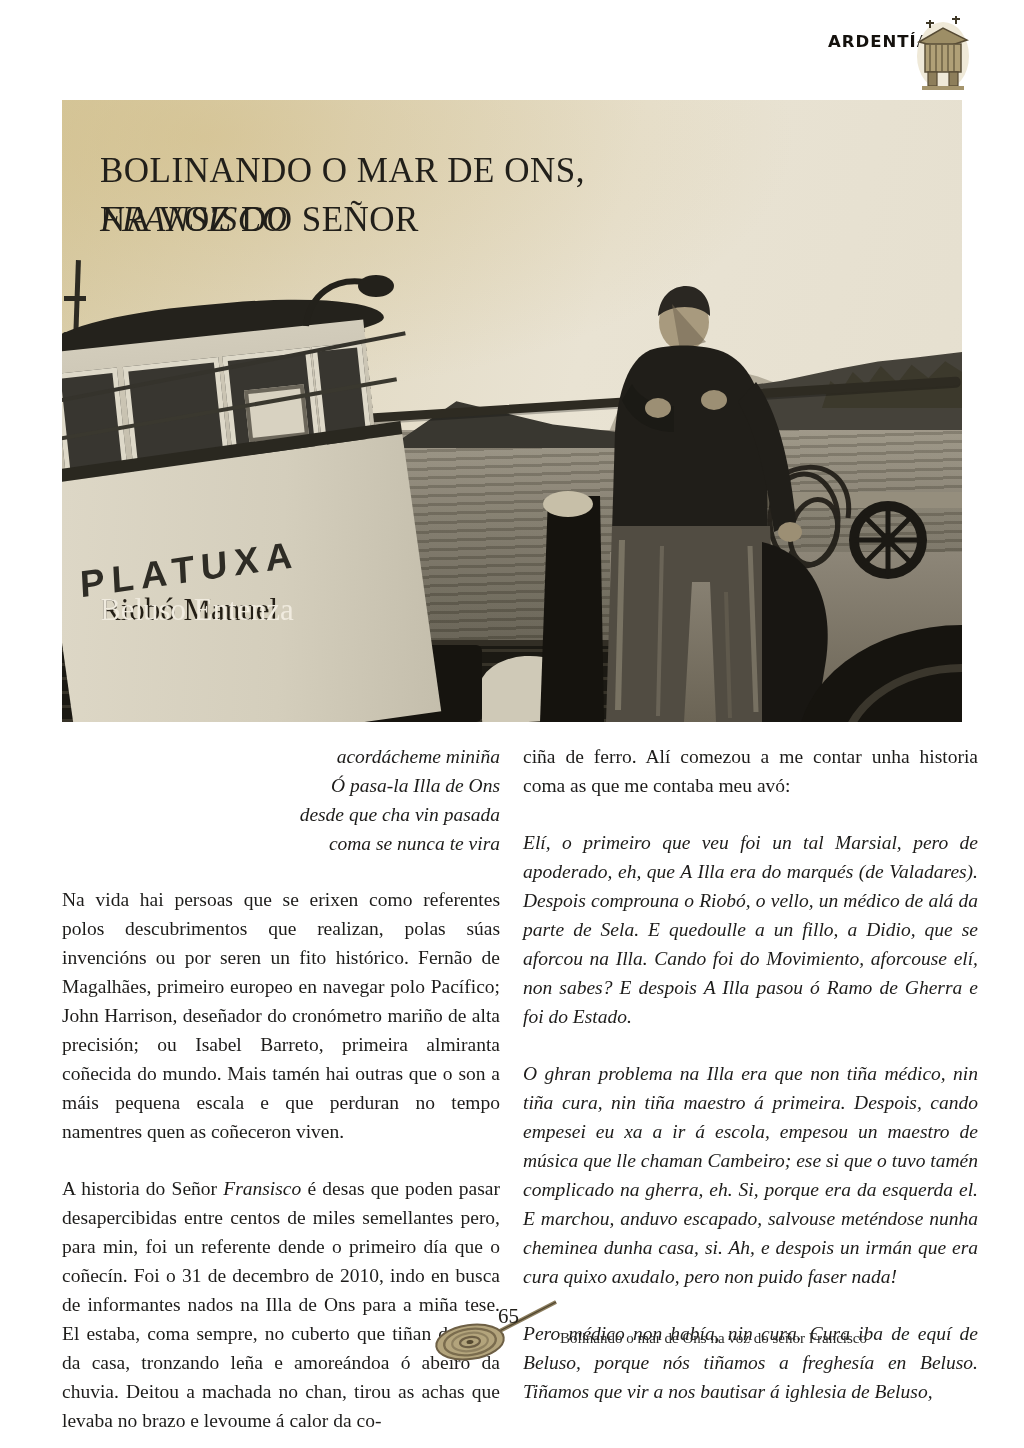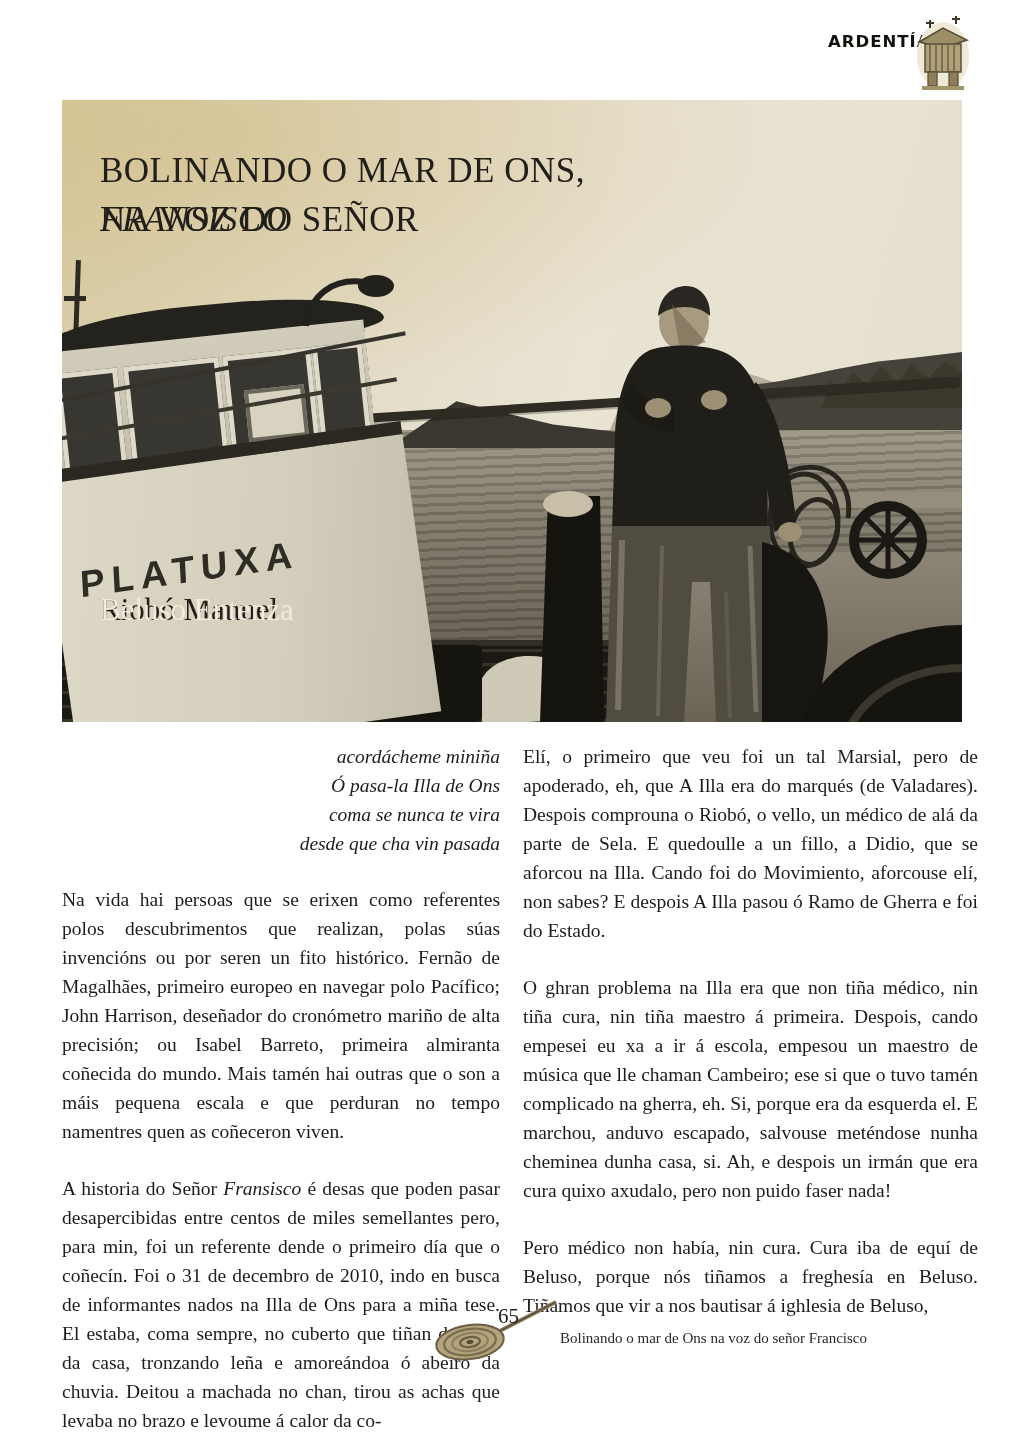--- a/index.html
+++ b/index.html
@@ -82,21 +82,21 @@
   .author-dark{color:#241f16;}
   .author-light{color:#f0ebdf;}
   
   .columns{position:absolute;left:62px;top:742px;width:916px;}
   .col{position:absolute;top:0;font-size:19.5px;line-height:29px;text-align:justify;}
   .col-left{left:0;width:438px;}
   .col-right{left:461px;width:455px;}
   .epigraph{display:block;font-style:italic;text-align:right;margin:0 0 27px 0;}
   .epigraph span{display:block;}
   .col p{margin:0 0 28px 0;}
-  .col p.quote{}
+  .col p.quote{font-style:italic;}
   .inline-it{font-style:italic;}
   
   .footer{position:absolute;left:0;top:1292px;width:903px;height:80px;}
   .coil{position:absolute;left:428px;top:8px;}
   .pageno{position:absolute;left:498px;top:12px;font-size:21px;color:#211f1a;}
   .caption{position:absolute;left:560px;top:38px;font-size:15px;color:#2a2a28;}
 </style>
 </head>
 <body>
 
@@ -205,27 +205,28 @@
       <span class="author-dark">Riobó Manuel </span>
         <span class="author-light">Beluso Entenza</span>
     </div>
   </figure>
 
   <main class="columns">
     <section class="col col-left">
       <div class="epigraph">
         <span>acordácheme miniña</span>
         <span>Ó pasa-la Illa de Ons</span>
+        <span>desde que cha vin pasada</span>
         <span>coma se nunca te vira</span>
-        <span>desde que cha vin pasada</span>
       </div>
       <p><span>Na vida hai persoas que se erixen como referentes polos descubrimentos que realizan, polas súas invencións ou por seren un fito histórico. Fernão de Magalhães, primeiro europeo en navegar polo Pacífico; John Harrison, deseñador do cronómetro mariño de alta precisión; ou Isabel Barreto, primeira almiranta coñecida do mundo. Mais tamén hai outras que o son a máis pequena escala e que perduran no tempo namentres quen as coñeceron viven.</span></p>
       <p><span>A historia do Señor </span><span class="inline-it">Fransisco</span><span> é desas que poden pasar desapercibidas entre centos de miles semellantes pero, para min, foi un referente dende o primeiro día que o coñecín. Foi o 31 de decembro de 2010, indo en busca de informantes nados na Illa de Ons para a miña tese. El estaba, coma sempre, no cuberto que tiñan debaixo da casa, tronzando leña e amoreándoa ó abeiro da chuvia. Deitou a machada no chan, tirou as achas que levaba no brazo e levoume á calor da co-</span></p>
     </section>
     <section class="col col-right">
+      <p><span>ciña de ferro. Alí comezou a me contar unha historia coma as que me contaba meu avó:</span></p>
       <p class="quote"><span>Elí, o primeiro que veu foi un tal Marsial, pero de apoderado, eh, que A Illa era do marqués (de Valadares). Despois comprouna o Riobó, o vello, un médico de alá da parte de Sela. E quedoulle a un fillo, a Didio, que se aforcou na Illa. Cando foi do Movimiento, aforcouse elí, non sabes? E despois A Illa pasou ó Ramo de Gherra e foi do Estado.</span></p>
       <p class="quote"><span>O ghran problema na Illa era que non tiña médico, nin tiña cura, nin tiña maestro á primeira. Despois, cando empesei eu xa a ir á escola, empesou un maestro de música que lle chaman Cambeiro; ese si que o tuvo tamén complicado na gherra, eh. Si, porque era da esquerda el. E marchou, anduvo escapado, salvouse meténdose nunha cheminea dunha casa, si. Ah, e despois un irmán que era cura quixo axudalo, pero non puido faser nada!</span></p>
       <p class="quote"><span>Pero médico non había, nin cura. Cura iba de equí de Beluso, porque nós tiñamos a freghesía en Beluso. Tiñamos que vir a nos bautisar á ighlesia de Beluso,</span></p>
     </section>
   </main>
 
   <footer class="footer">
     <svg class="coil" width="130" height="64" viewBox="0 0 130 64">
       <line x1="62" y1="36" x2="128" y2="2" stroke="#8b7d5e" stroke-width="4"></line>
       <line x1="62" y1="36" x2="128" y2="2" stroke="#4f452f" stroke-width="1.2"></line>

